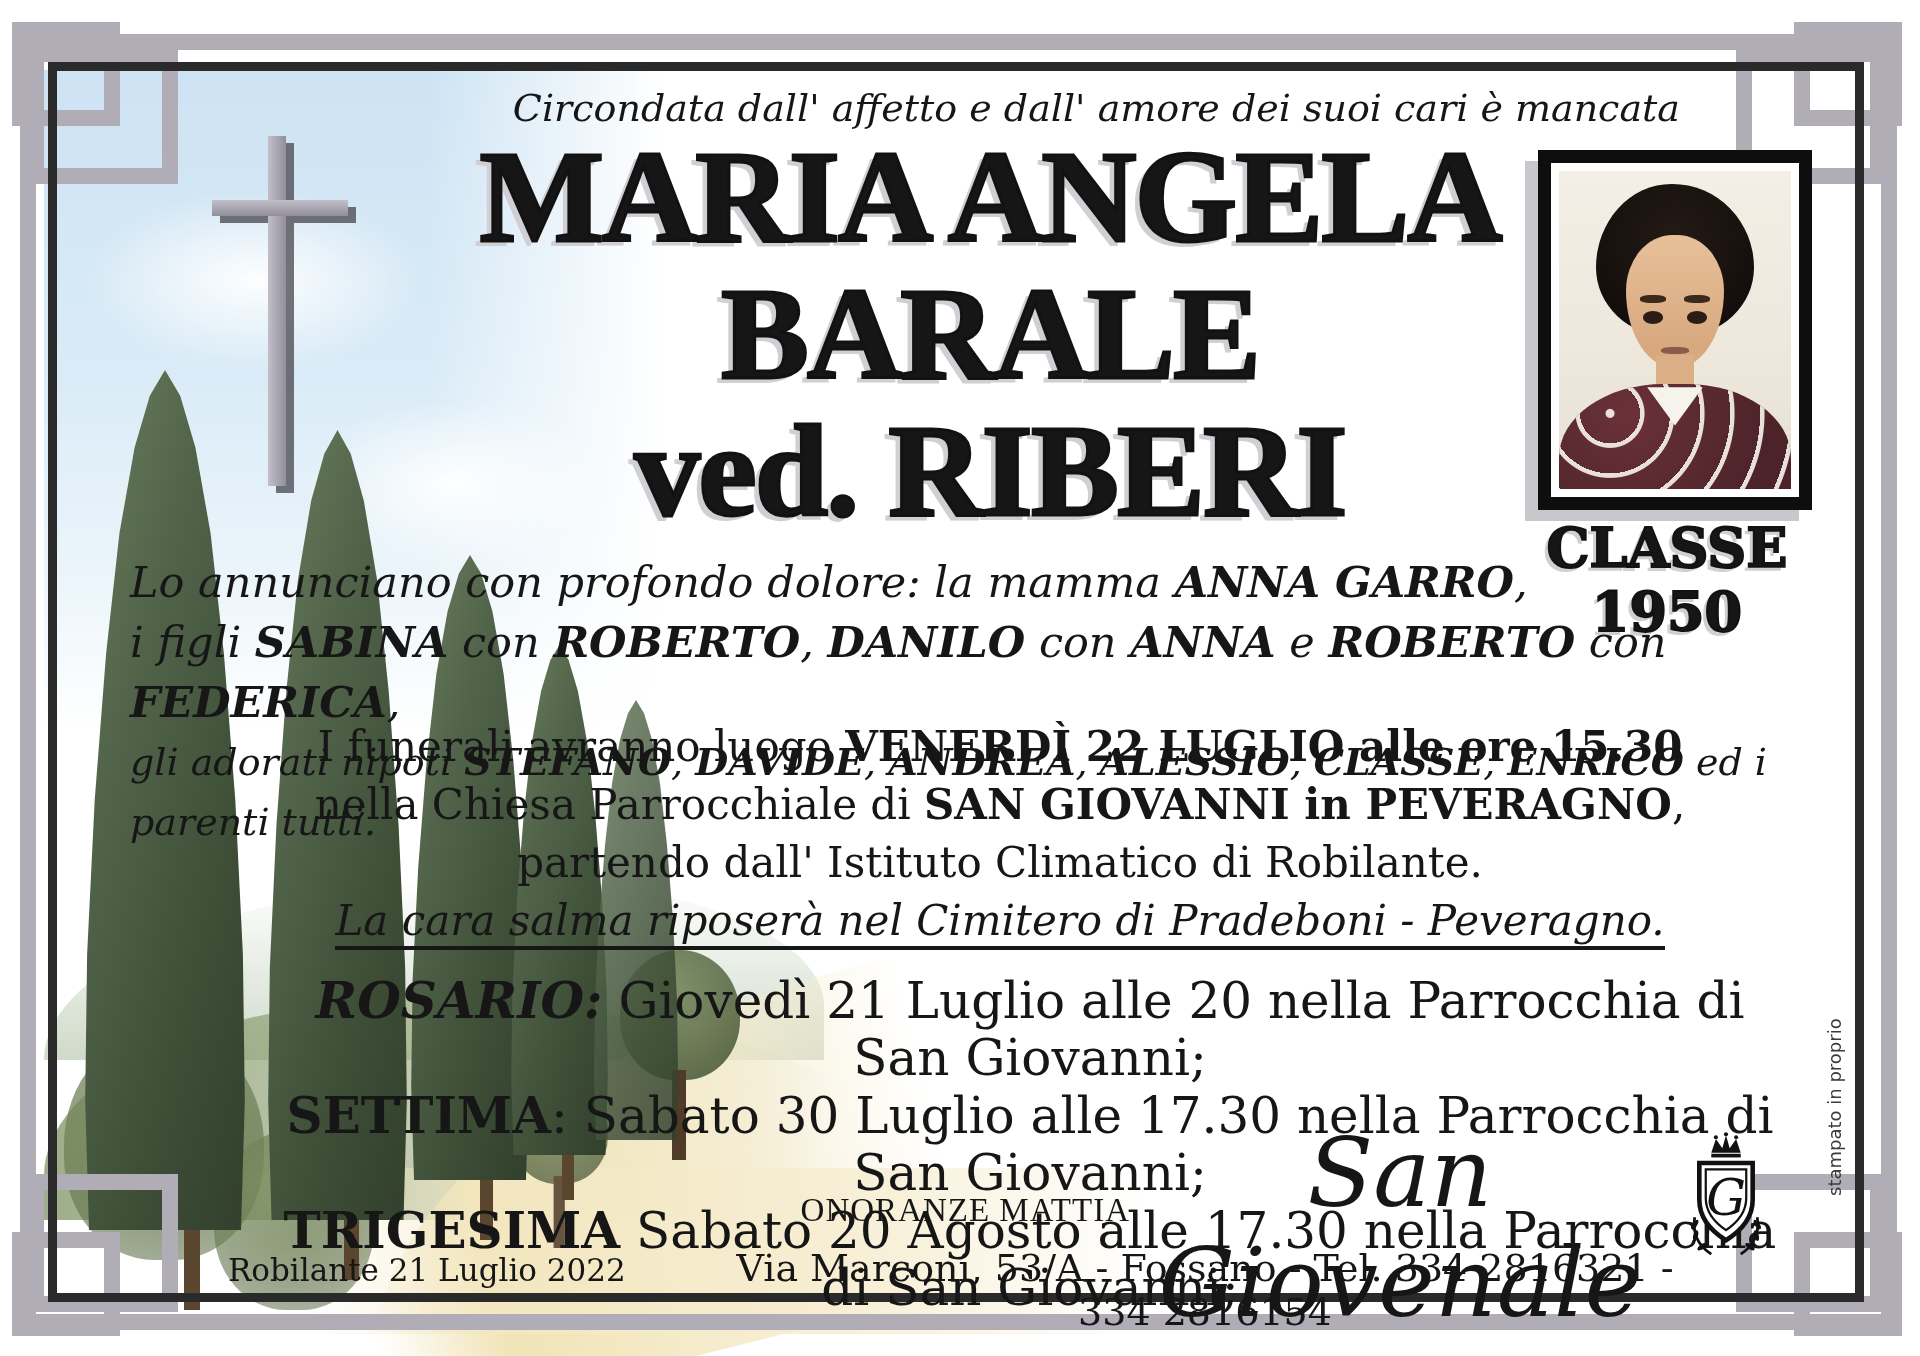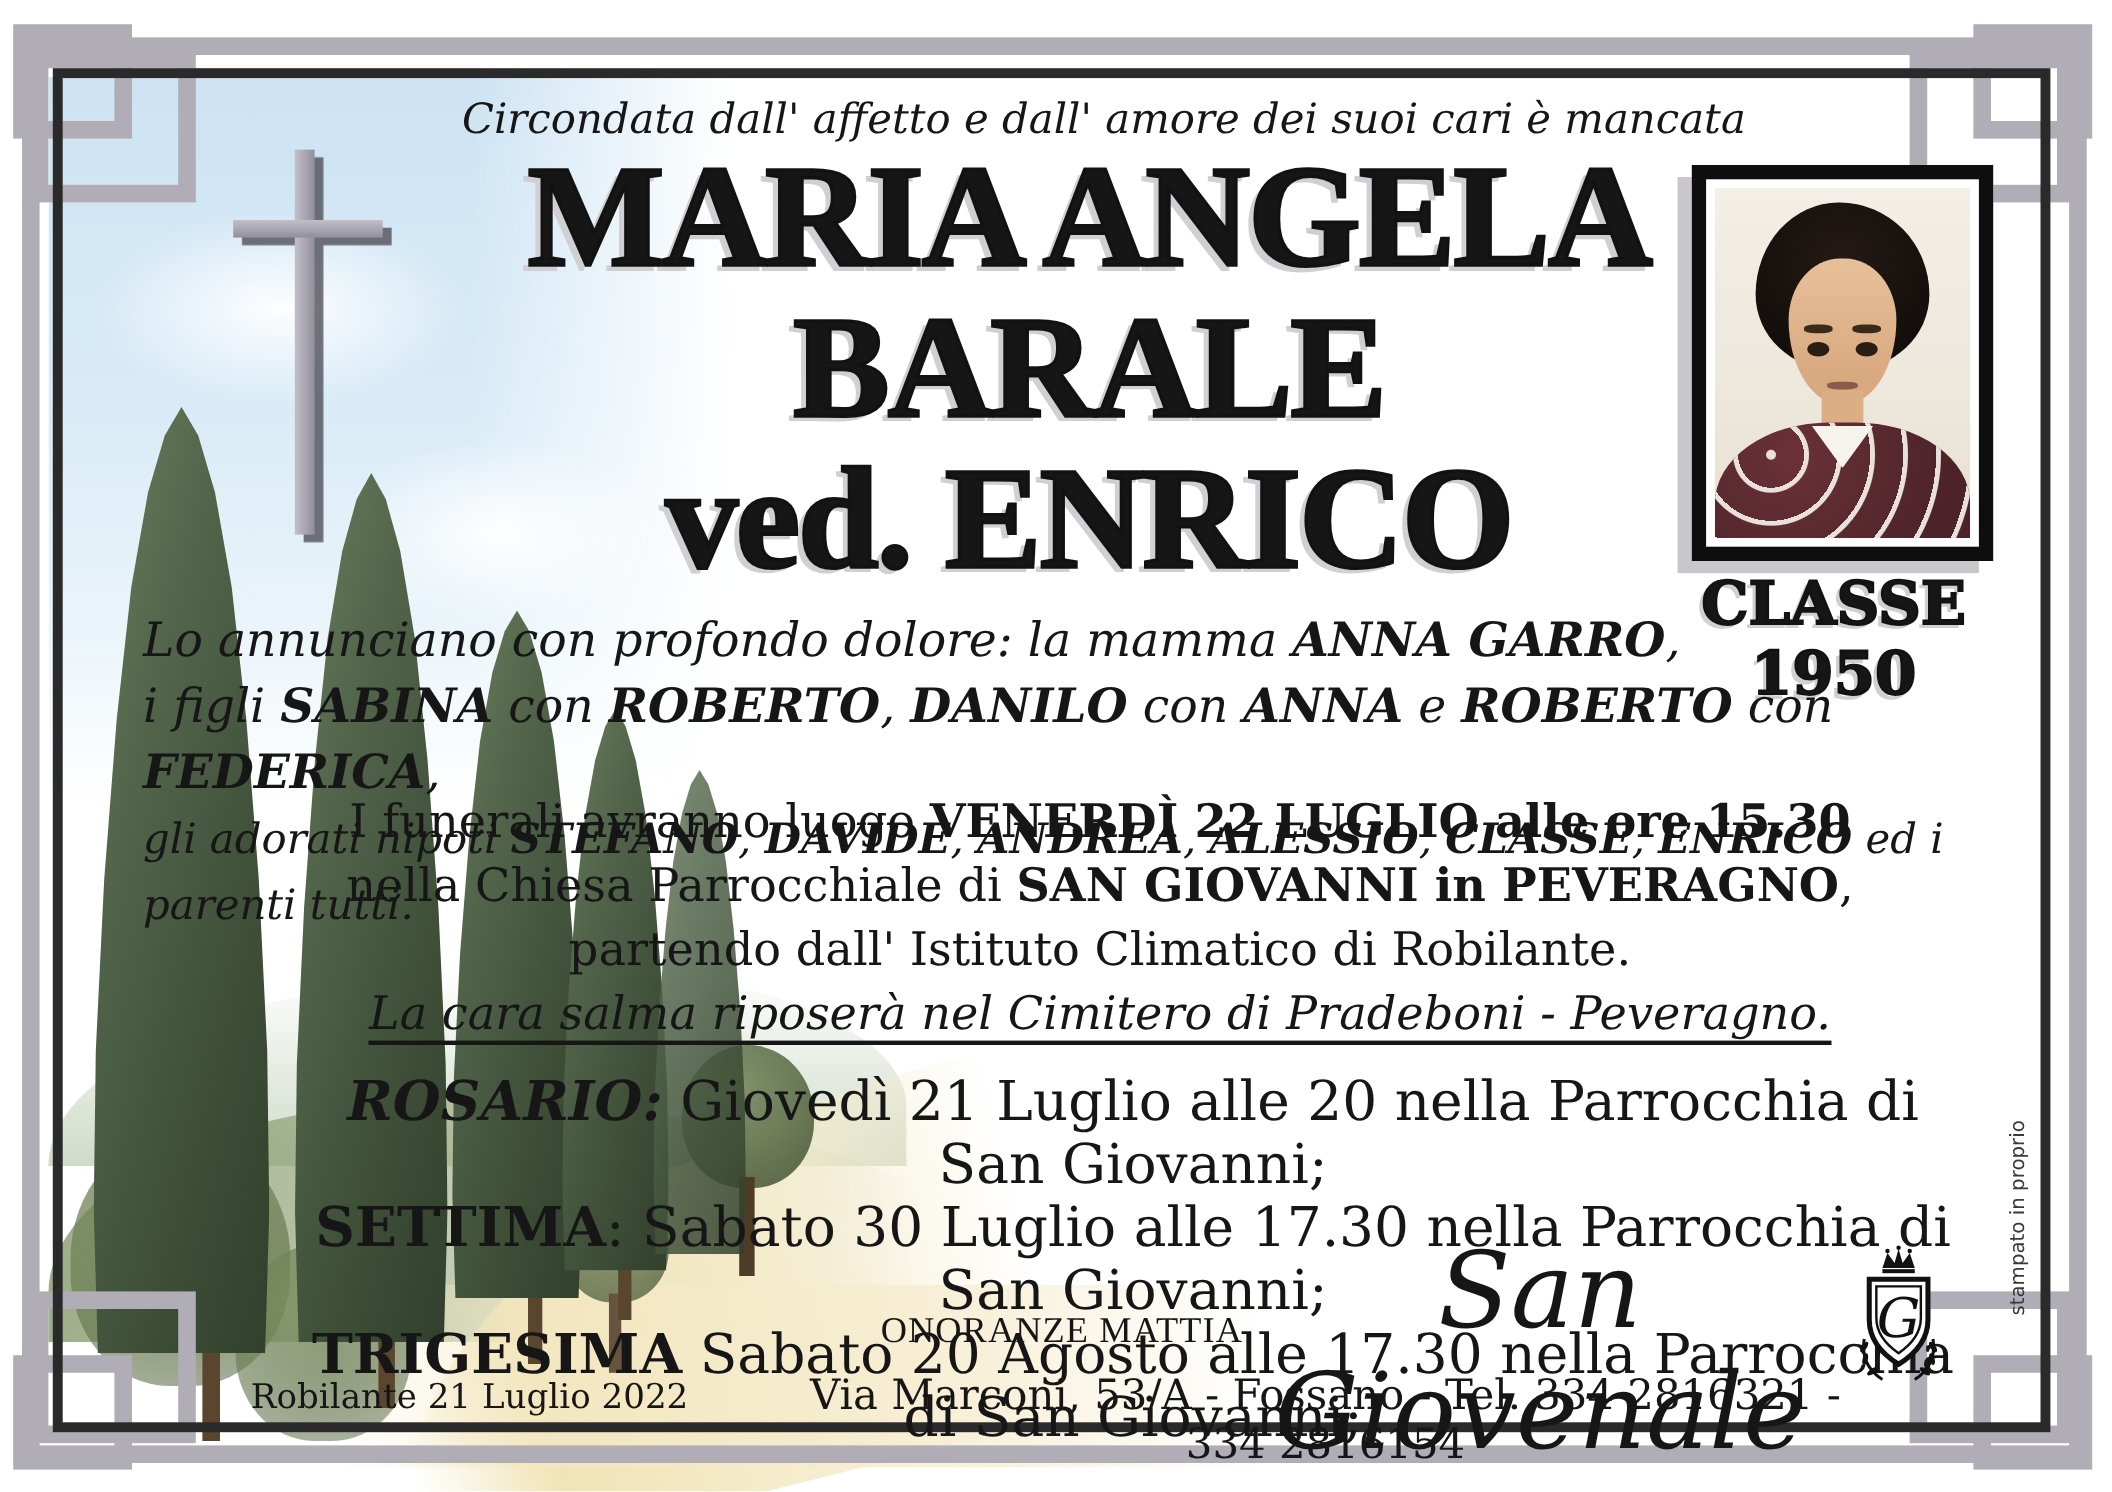--- a/index.html
+++ b/index.html
@@ -66,21 +66,21 @@
   .corner{position:absolute;width:150px;height:150px;z-index:4;}
   .corner .sq1{position:absolute;left:0;top:0;width:76px;height:72px;border:16px solid var(--gray);}
   .corner .sq2{position:absolute;left:16px;top:24px;width:118px;height:106px;border:16px solid var(--gray);}
   .corner.tl{left:12px;top:22px;}
   .corner.tr{left:1752px;top:22px;transform:scaleX(-1);}
   .corner.bl{left:12px;top:1186px;transform:scaleY(-1);}
   .corner.br{left:1752px;top:1186px;transform:scale(-1,-1);}
   .frame-black{position:absolute;left:48px;top:62px;width:1798px;height:1222px;border:9px solid var(--black);z-index:5;}
   
   .txt{position:absolute;z-index:6;}
-  .intro{left:420px;top:86px;width:1260px;text-align:left;font-style:italic;font-size:38px;}
+  .intro{left:420px;top:86px;width:1260px;text-align:right;font-style:italic;font-size:38px;}
   .title{left:240px;top:128px;width:1500px;text-align:center;font-weight:bold;
     font-size:132px;line-height:137px;letter-spacing:-2px;
     -webkit-text-stroke:3px #121212;
     text-shadow:-6px 5px 0 var(--shadow);font-family:Liberation Serif, serif;}
   .classe{left:1467px;top:516px;width:400px;text-align:center;font-weight:bold;font-size:54px;
     -webkit-text-stroke:2px #121212;text-shadow:-4px 4px 0 var(--shadow);}
   .family{left:130px;top:552px;width:1700px;text-align:left;font-style:italic;line-height:60px;}
   .family .l12{font-size:43px;}
   .family .l3{font-size:38px;}
   .b{font-weight:bold;}
@@ -175,21 +175,21 @@
       <div class="sq1"></div>
       <div class="sq2"></div>
     </div>
   <div class="frame-black"></div>
 
   <div class="txt intro">Circondata dall' affetto e dall' amore dei suoi cari è mancata</div>
 
   <div class="txt title">
     <div>MARIA ANGELA</div>
     <div>BARALE</div>
-    <div>ved. ENRICO</div>
+    <div>ved. RIBERI</div>
   </div>
 
   <div class="photo-frame">
     <div class="photo">
       <div class="p-hair"></div>
       <div class="p-face"></div>
       <div class="p-brow lb"></div>
       <div class="p-brow rb"></div>
       <div class="p-eye le"></div>
       <div class="p-eye re"></div>

